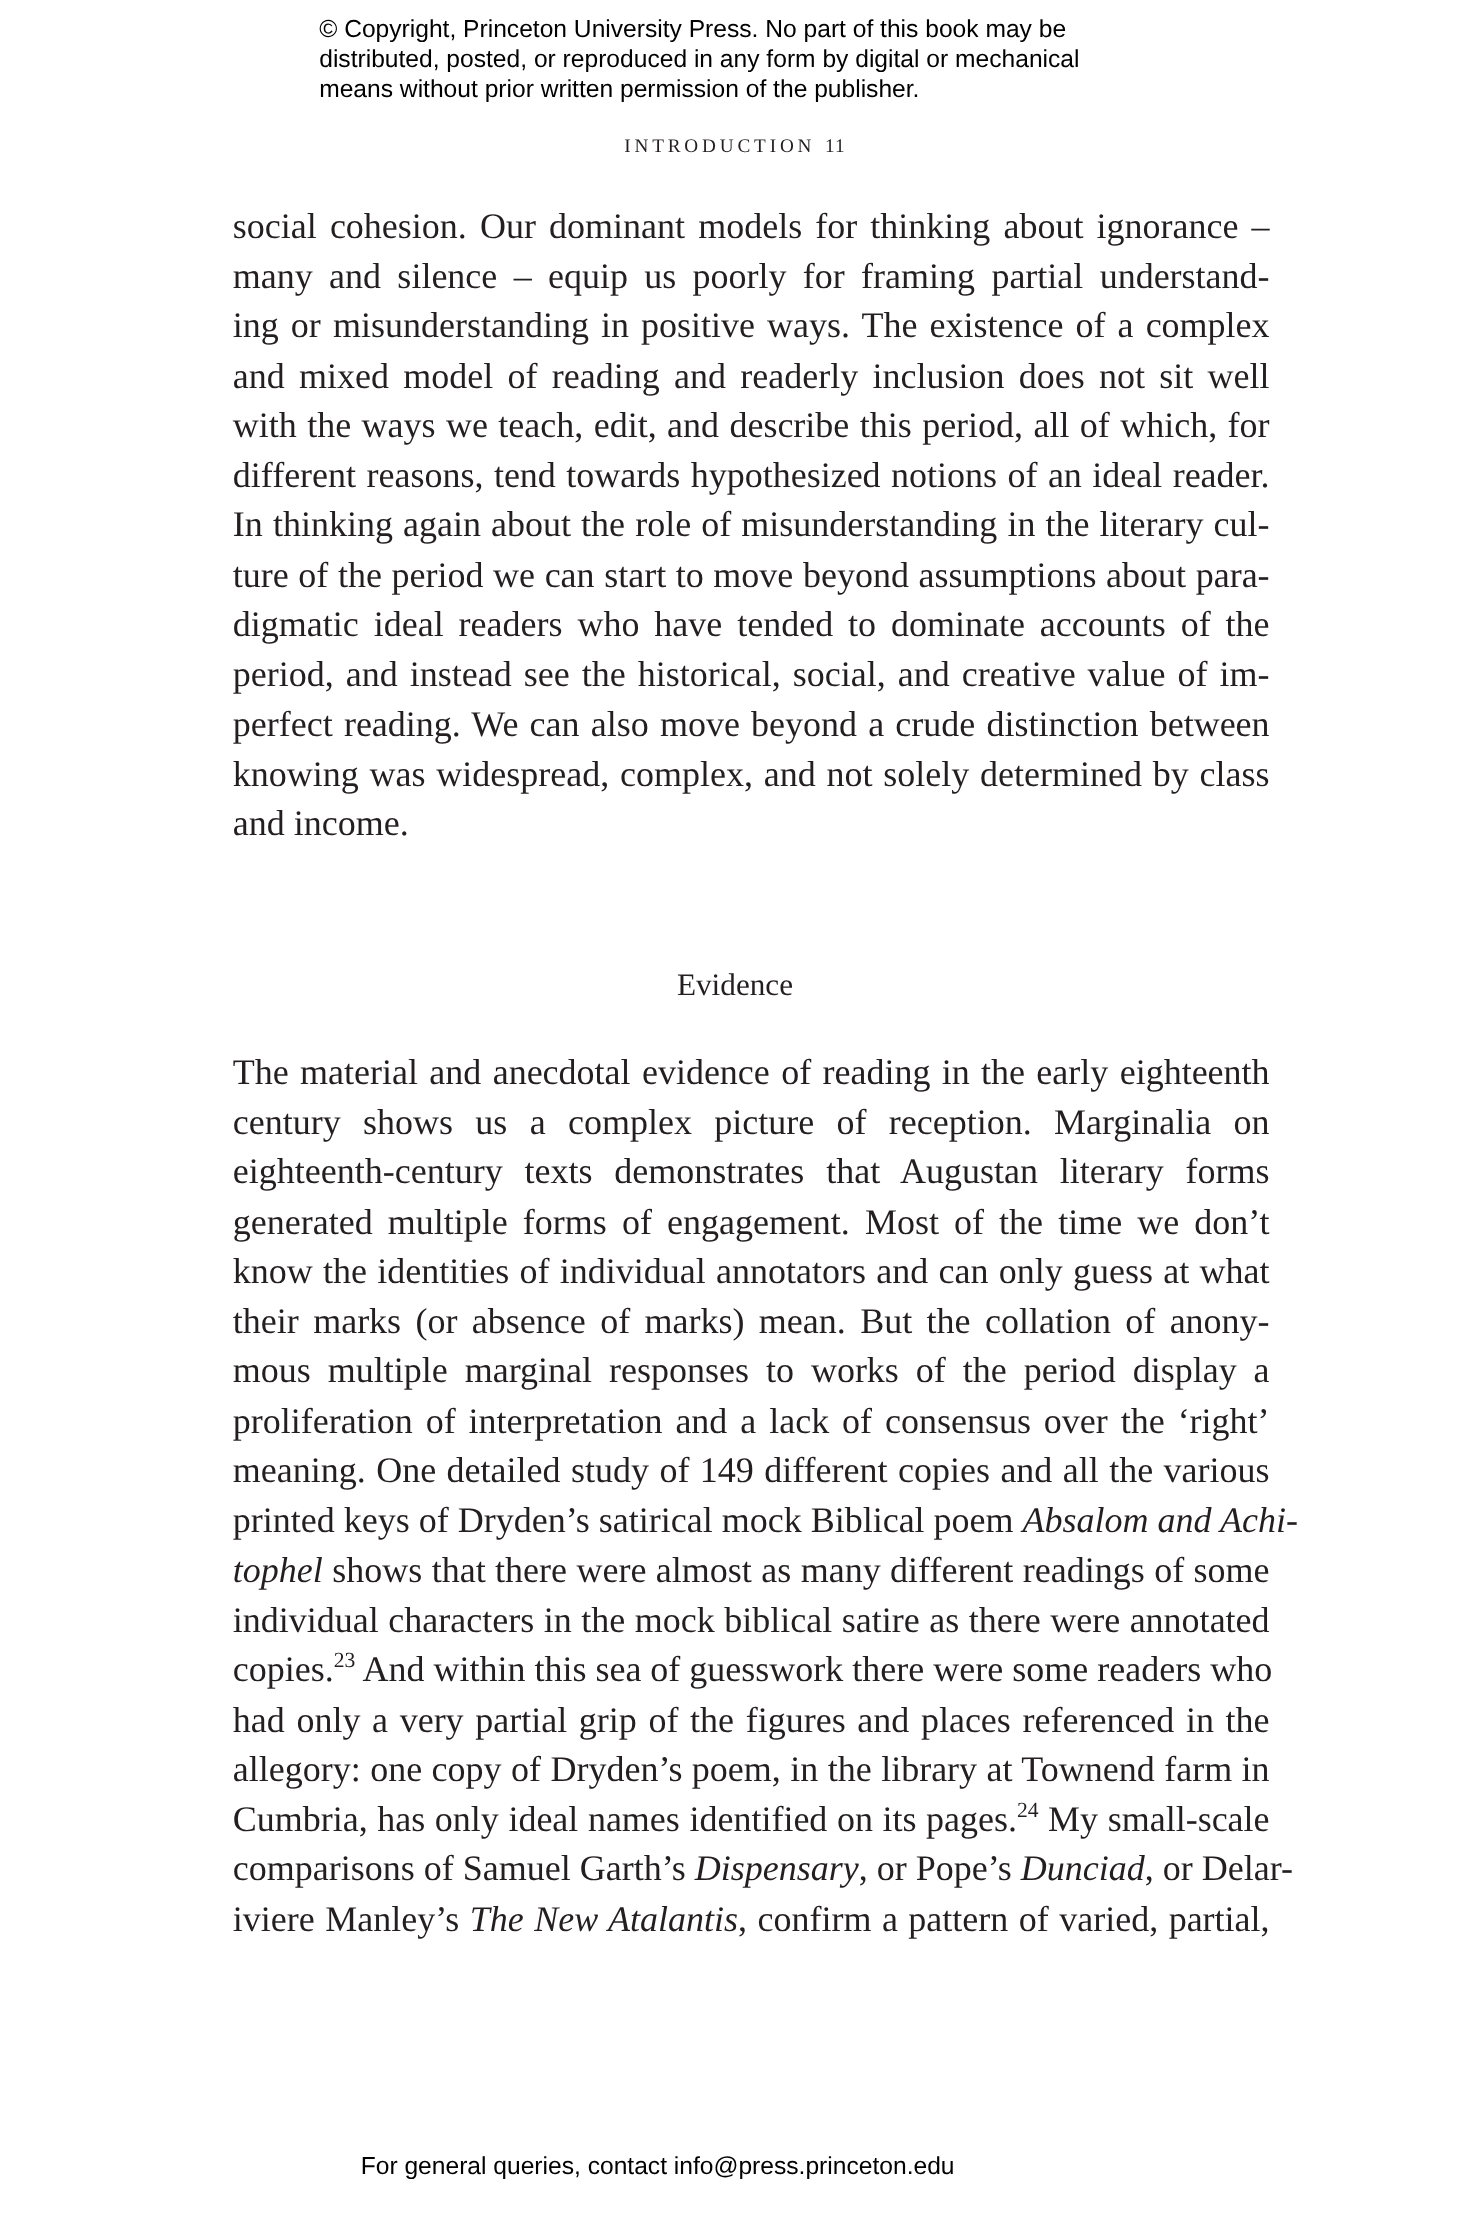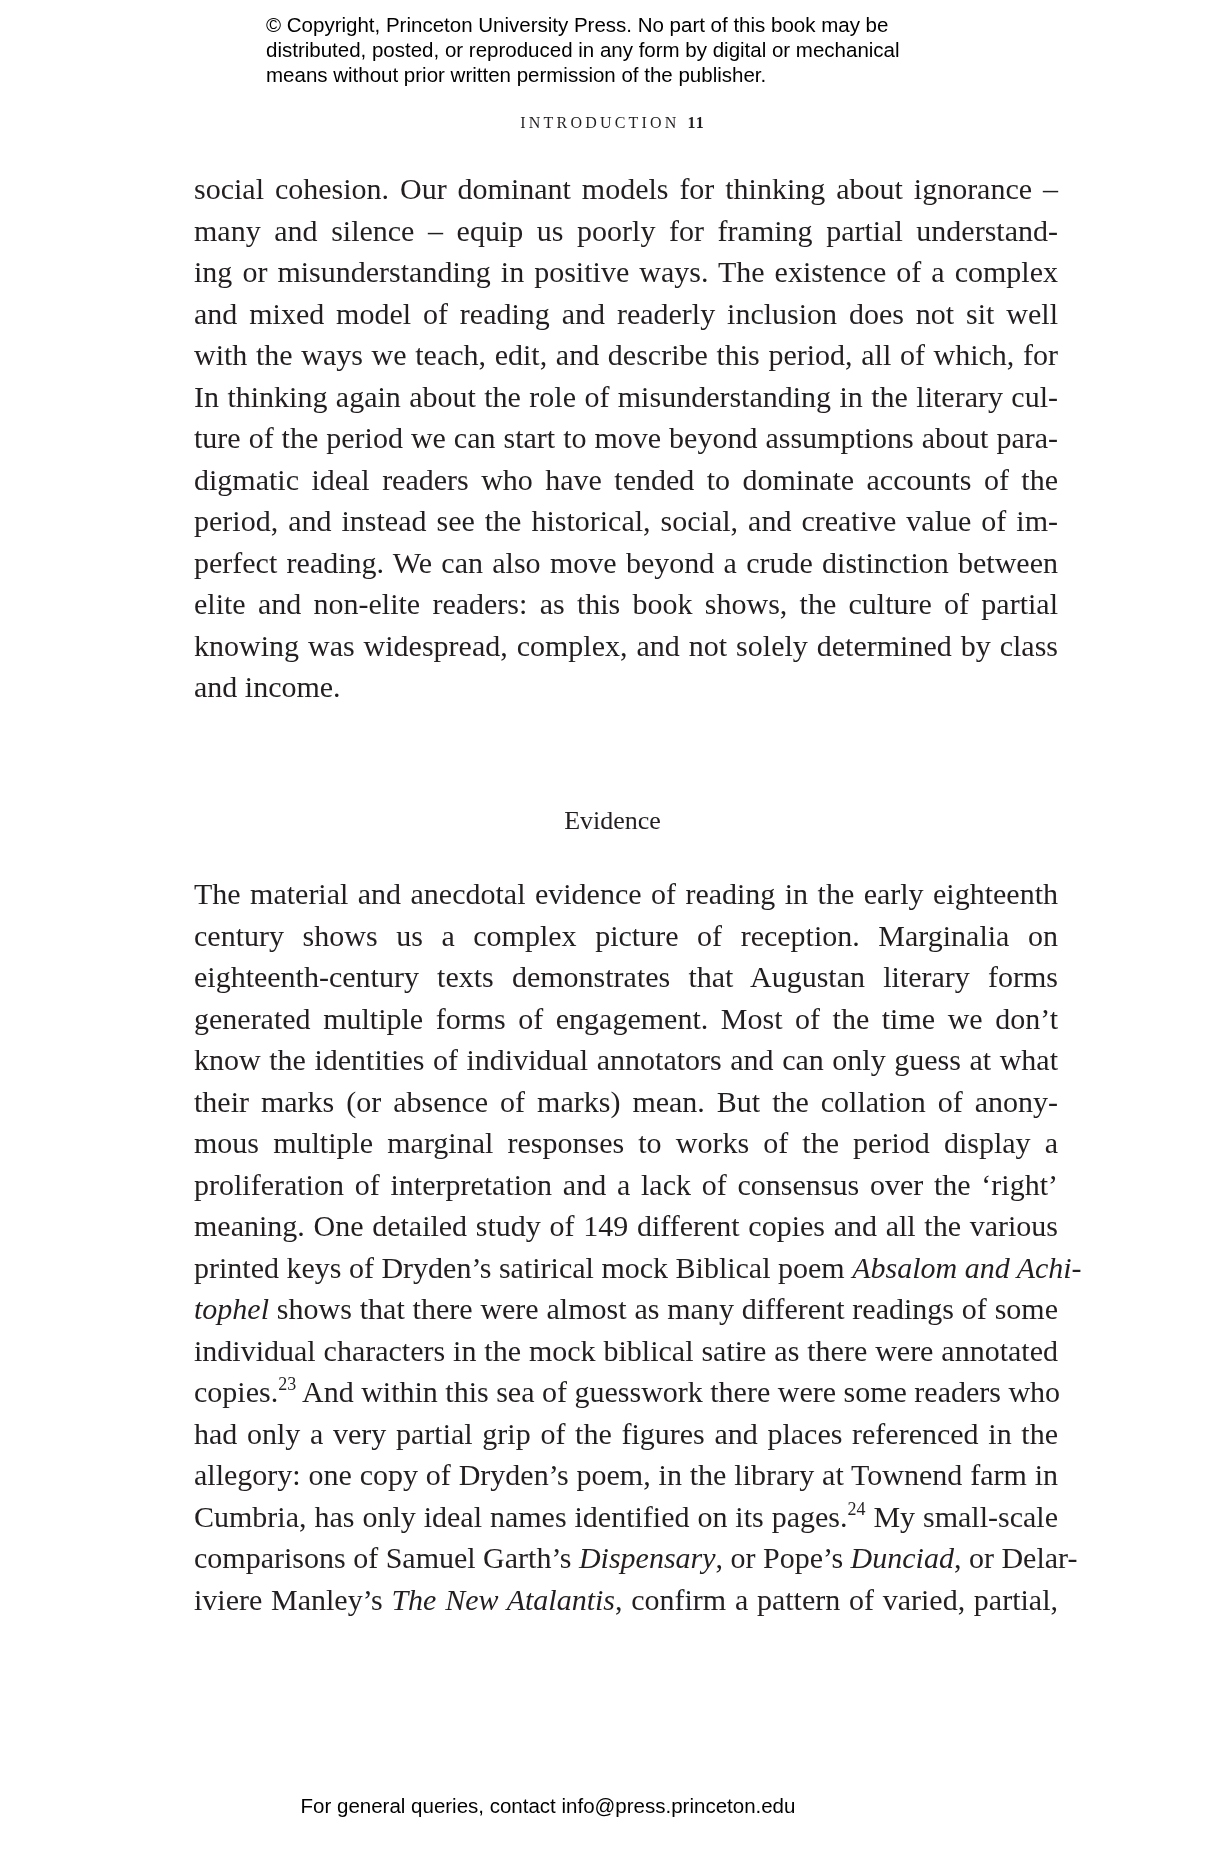--- a/index.html
+++ b/index.html
@@ -6,21 +6,21 @@
   body { width: 1225px; height: 1850px; position: relative; overflow: hidden; color: #231f20; }
   .notice {
     position: absolute; left: 266px; top: 12px; width: 720px;
     font-family: "Liberation Sans", sans-serif; font-size: 20.5px; line-height: 25px; color: #000;
   }
   .notice div { white-space: nowrap; }
   .running-head {
     position: absolute; left: 0; width: 1225px; top: 114px; text-align: center;
     font-family: "Liberation Serif", serif; font-size: 16px; letter-spacing: 3.2px; color: #231f20;
   }
-  .running-head .folio { margin-left: 8px; letter-spacing: 1px; font-weight: bold; }
+  .running-head .folio { margin-left: 8px; letter-spacing: 1px; }
   .body-text {
     position: absolute; left: 166px; width: 864px;
     font-family: "Liberation Serif", serif; font-size: 30px; color: #231f20; margin-left: 28px;
   }
   .line {
     height: 41.5px; line-height: 41.5px; white-space: nowrap;
     text-align: justify; text-align-last: justify;
   }
   .line.last { text-align-last: left; }
   .para1 { top: 168px; }
@@ -48,26 +48,26 @@
 <div class="running-head">
   <span>INTRODUCTION</span><span class="folio">11</span>
 </div>
 
 <div class="body-text para1">
   <div class="line">social cohesion. Our dominant models for thinking about ignorance –</div>
   <div class="line">many and silence – equip us poorly for framing partial understand-</div>
   <div class="line">ing or misunderstanding in positive ways. The existence of a complex</div>
   <div class="line">and mixed model of reading and readerly inclusion does not sit well</div>
   <div class="line">with the ways we teach, edit, and describe this period, all of which, for</div>
+  <div class="line">different reasons, tend towards hypothesized notions of an ideal reader.</div>
   <div class="line">In thinking again about the role of misunderstanding in the literary cul-</div>
   <div class="line">ture of the period we can start to move beyond assumptions about para-</div>
   <div class="line">digmatic ideal readers who have tended to dominate accounts of the</div>
   <div class="line">period, and instead see the historical, social, and creative value of im-</div>
   <div class="line">perfect reading. We can also move beyond a crude distinction between</div>
-  <div class="line">elite and non-elite readers: as this book shows, the culture of partial</div>
   <div class="line">knowing was widespread, complex, and not solely determined by class</div>
   <div class="line last">and income.</div>
 </div>
 
 <div class="heading">Evidence</div>
 
 <div class="body-text para2">
   <div class="line">The material and anecdotal evidence of reading in the early eighteenth</div>
   <div class="line">century shows us a complex picture of reception. Marginalia on</div>
   <div class="line">eighteenth-century texts demonstrates that Augustan literary forms</div>

